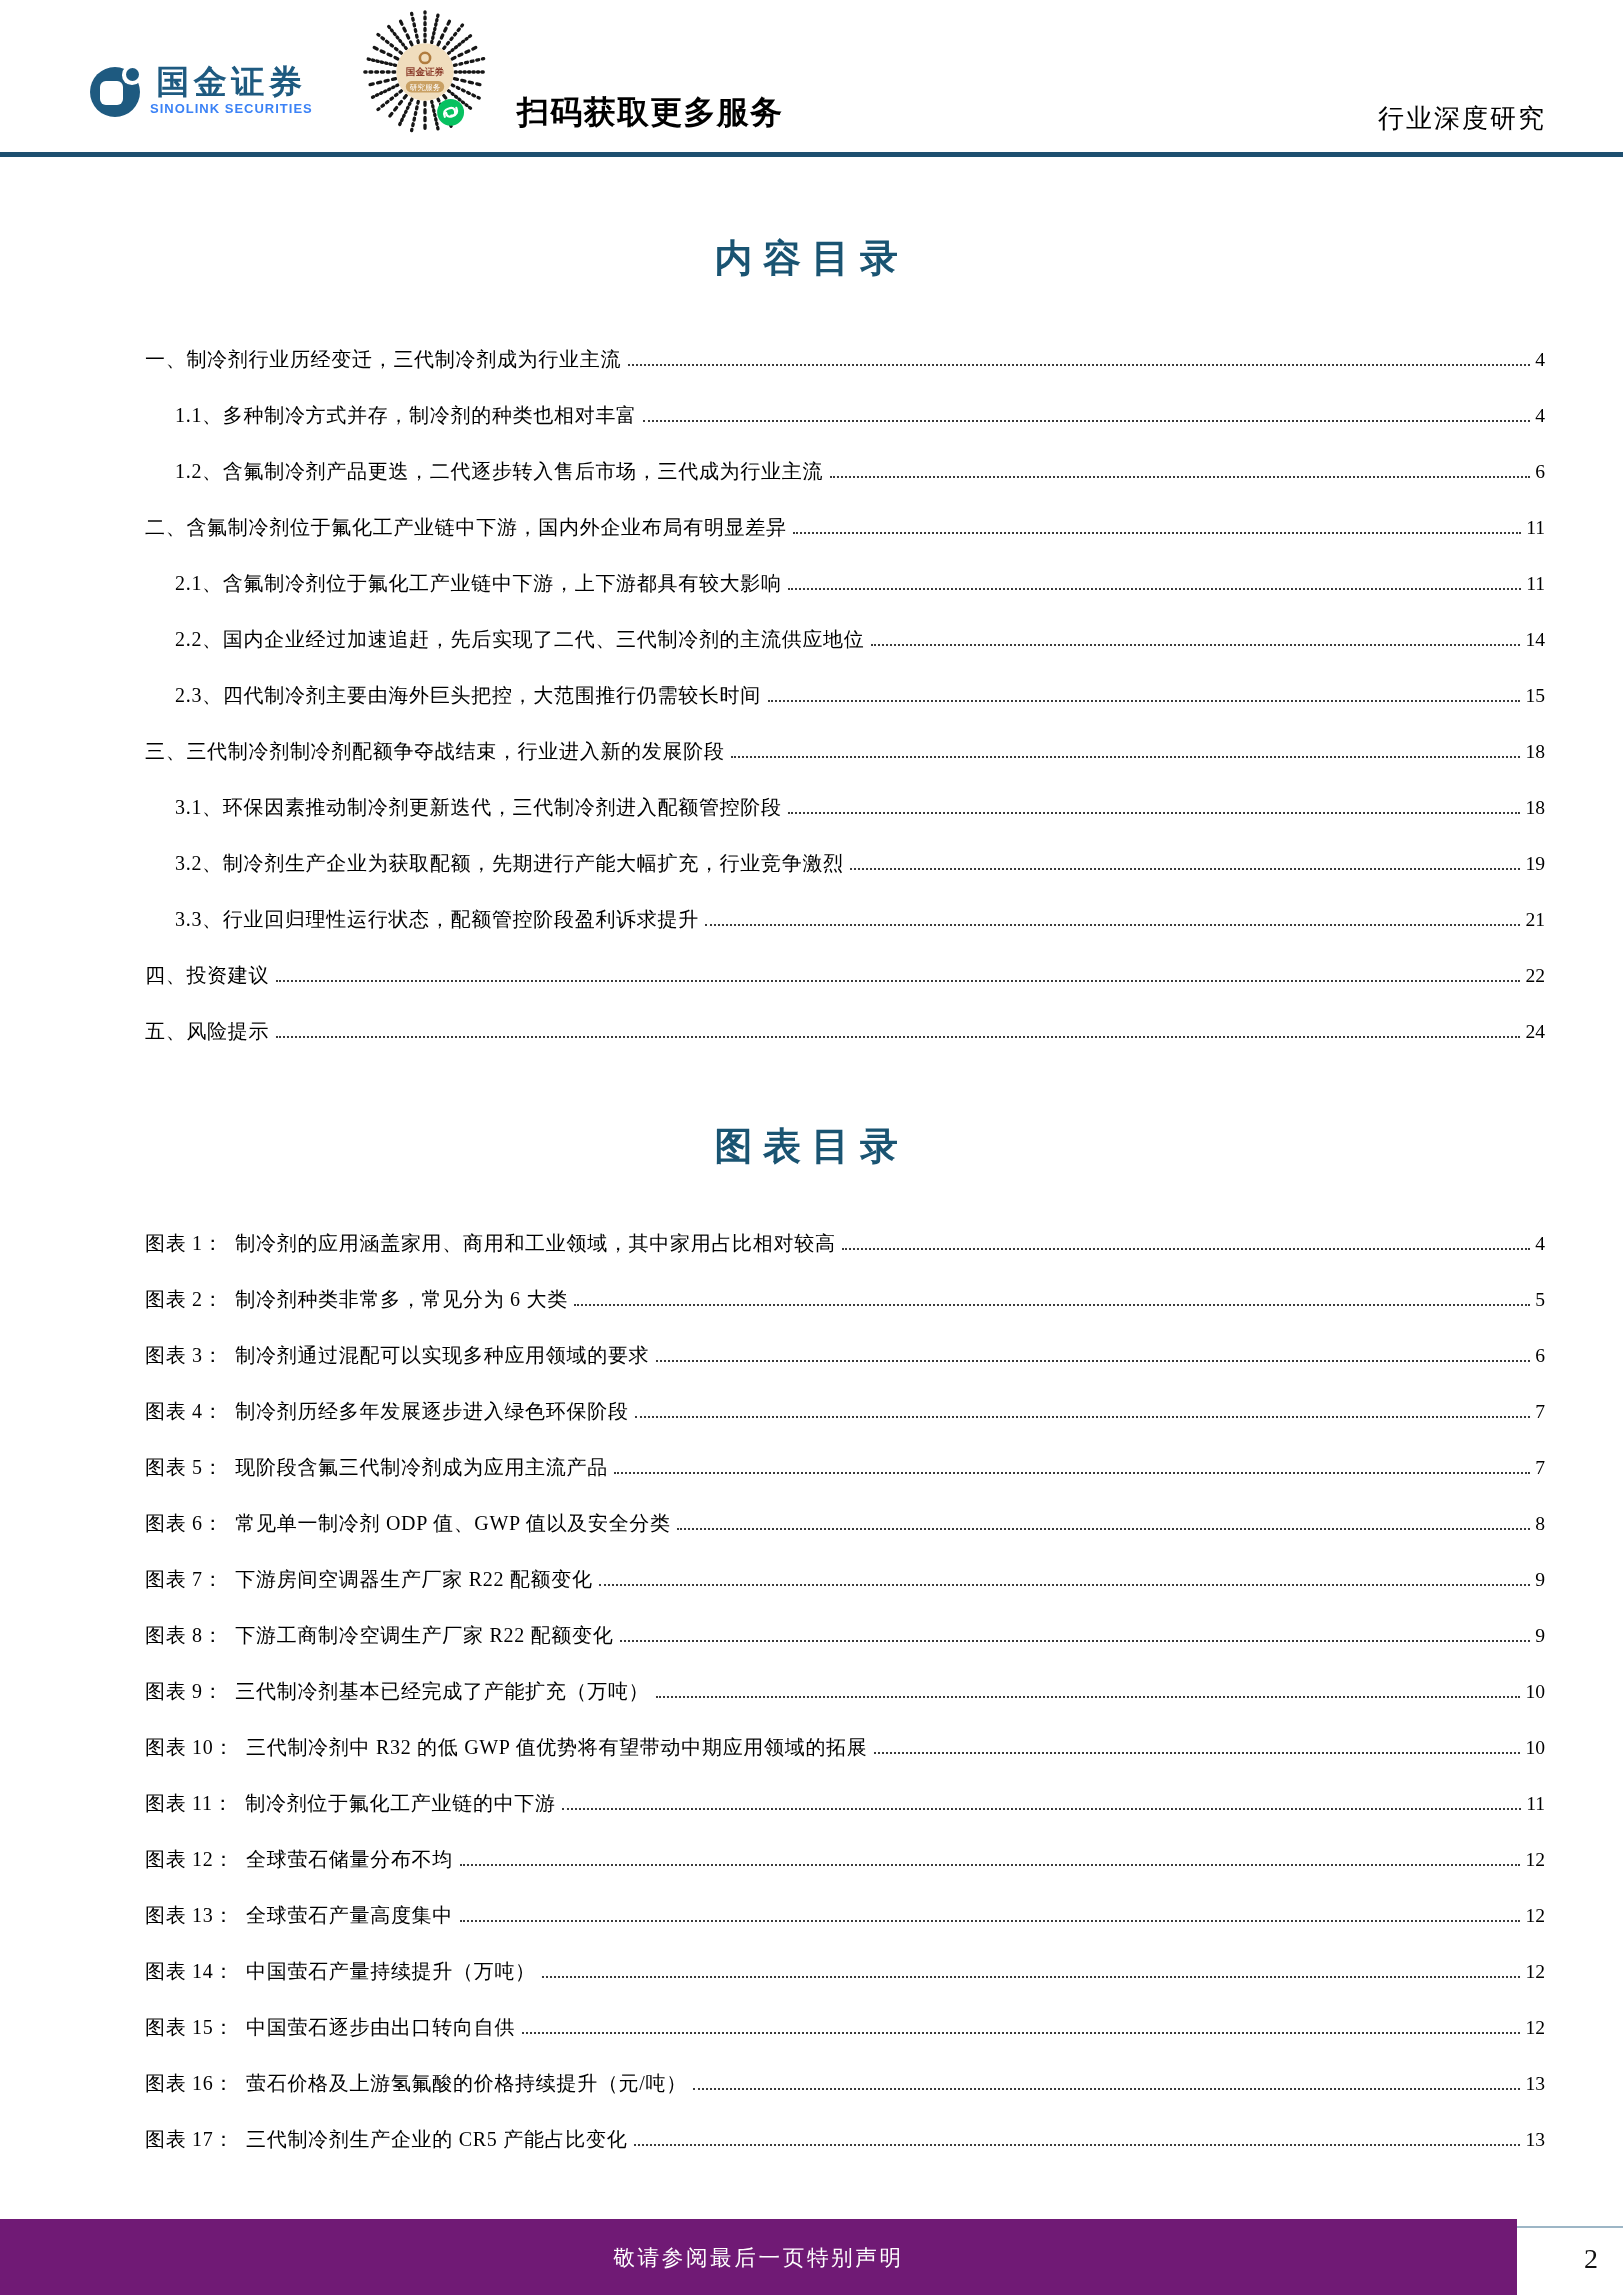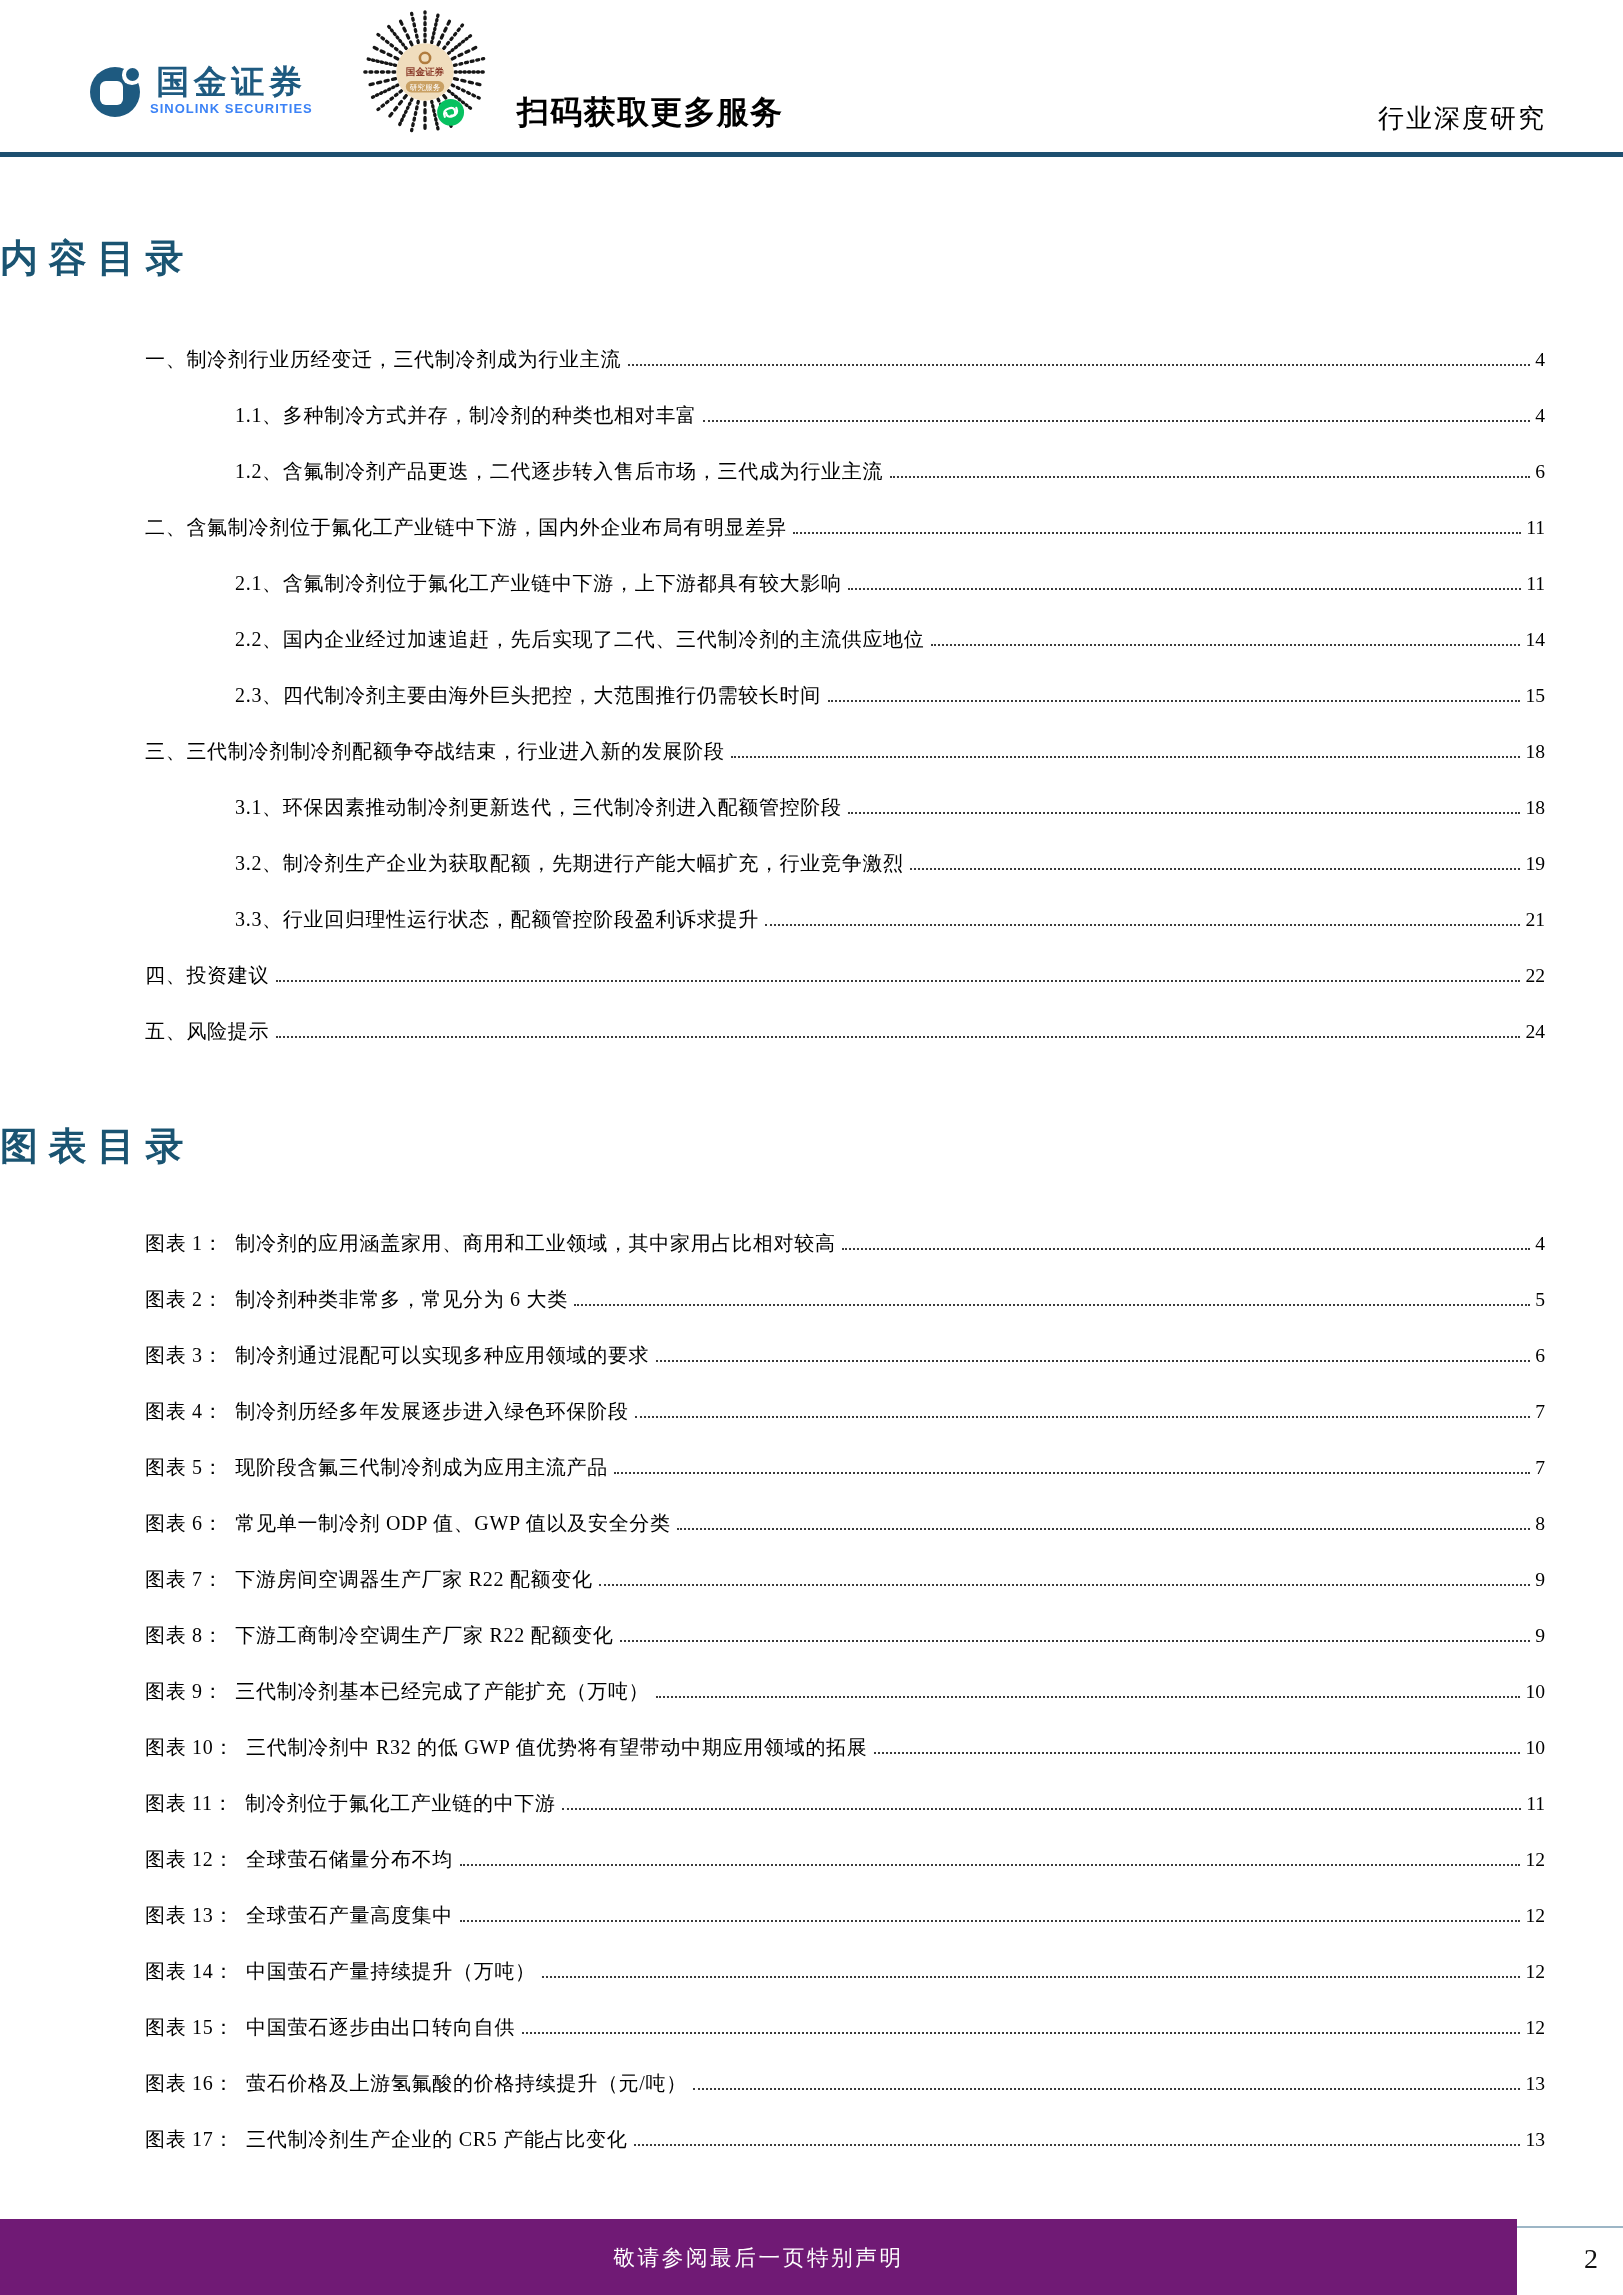--- a/index.html
+++ b/index.html
@@ -15,27 +15,27 @@
   .logo-mark .notch{position:absolute;right:-2px;top:-2px;width:19.6px;height:19.6px;background:#fff;border-radius:50%;}
   .logo-mark .dot{position:absolute;right:0.7px;top:1.3px;width:13px;height:13px;background:#1e5a80;border-radius:50%;}
   .logo-text{position:absolute;left:150px;top:65px;line-height:1;}
   .logo-cn{font-size:33px;font-weight:700;color:#1e5a80;letter-spacing:4.6px;font-family:"Liberation Sans","DejaVu Sans",sans-serif;}
   .logo-en{margin-top:3.9px;font-size:13px;font-weight:700;color:#3b82f6;letter-spacing:1px;font-family:"Liberation Sans","DejaVu Sans",sans-serif;}
   .qr{position:absolute;left:361px;top:7.8px;width:128px;height:128px;}
   .scan-text{position:absolute;left:517px;bottom:17px;font-size:32px;font-weight:700;letter-spacing:1.3px;}
   .doc-type{position:absolute;right:77px;bottom:15.7px;font-size:26px;letter-spacing:2px;}
   
   .sec-title{font-size:38px;line-height:1;font-weight:700;color:#1a5472;
-    text-align:left;letter-spacing:10.5px;}
+    text-align:center;letter-spacing:10.5px;}
   #toc-title{margin:82px 0 52px 0;}
   #fig-title{margin:70px 0 48px 0;}
   
   .list{padding:0 78px 0 145px;}
   .toc-row{display:flex;align-items:baseline;height:56px;box-sizing:border-box;padding-top:17px;}
-  .toc-row.lvl2{margin-left:90px;}
+  .toc-row.lvl2{margin-left:30px;}
   .entry-label{font-size:20px;white-space:nowrap;letter-spacing:0.7px;}
   .fig-num{font-size:20px;white-space:nowrap;letter-spacing:0.7px;margin-right:11.8px;}
   .leader{flex:1;border-bottom:2.2px dotted #3a3a3a;margin:0 5.2px 0 6.5px;min-width:19.6px;}
   .entry-page{font-size:19.6px;white-space:nowrap;}
   
   .footer-band{position:absolute;left:0;bottom:0;width:1517px;height:76px;background:#701a75;
     display:flex;align-items:center;justify-content:center;}
   .footer-text{color:#fff;font-size:21.6px;letter-spacing:2.6px;}
   .footer-sideline{position:absolute;left:1517px;right:0;bottom:67px;height:2px;background:#9db6c6;}
   .footer-pagenum{position:absolute;right:25px;bottom:19.6px;font-size:28px;color:#111;}

